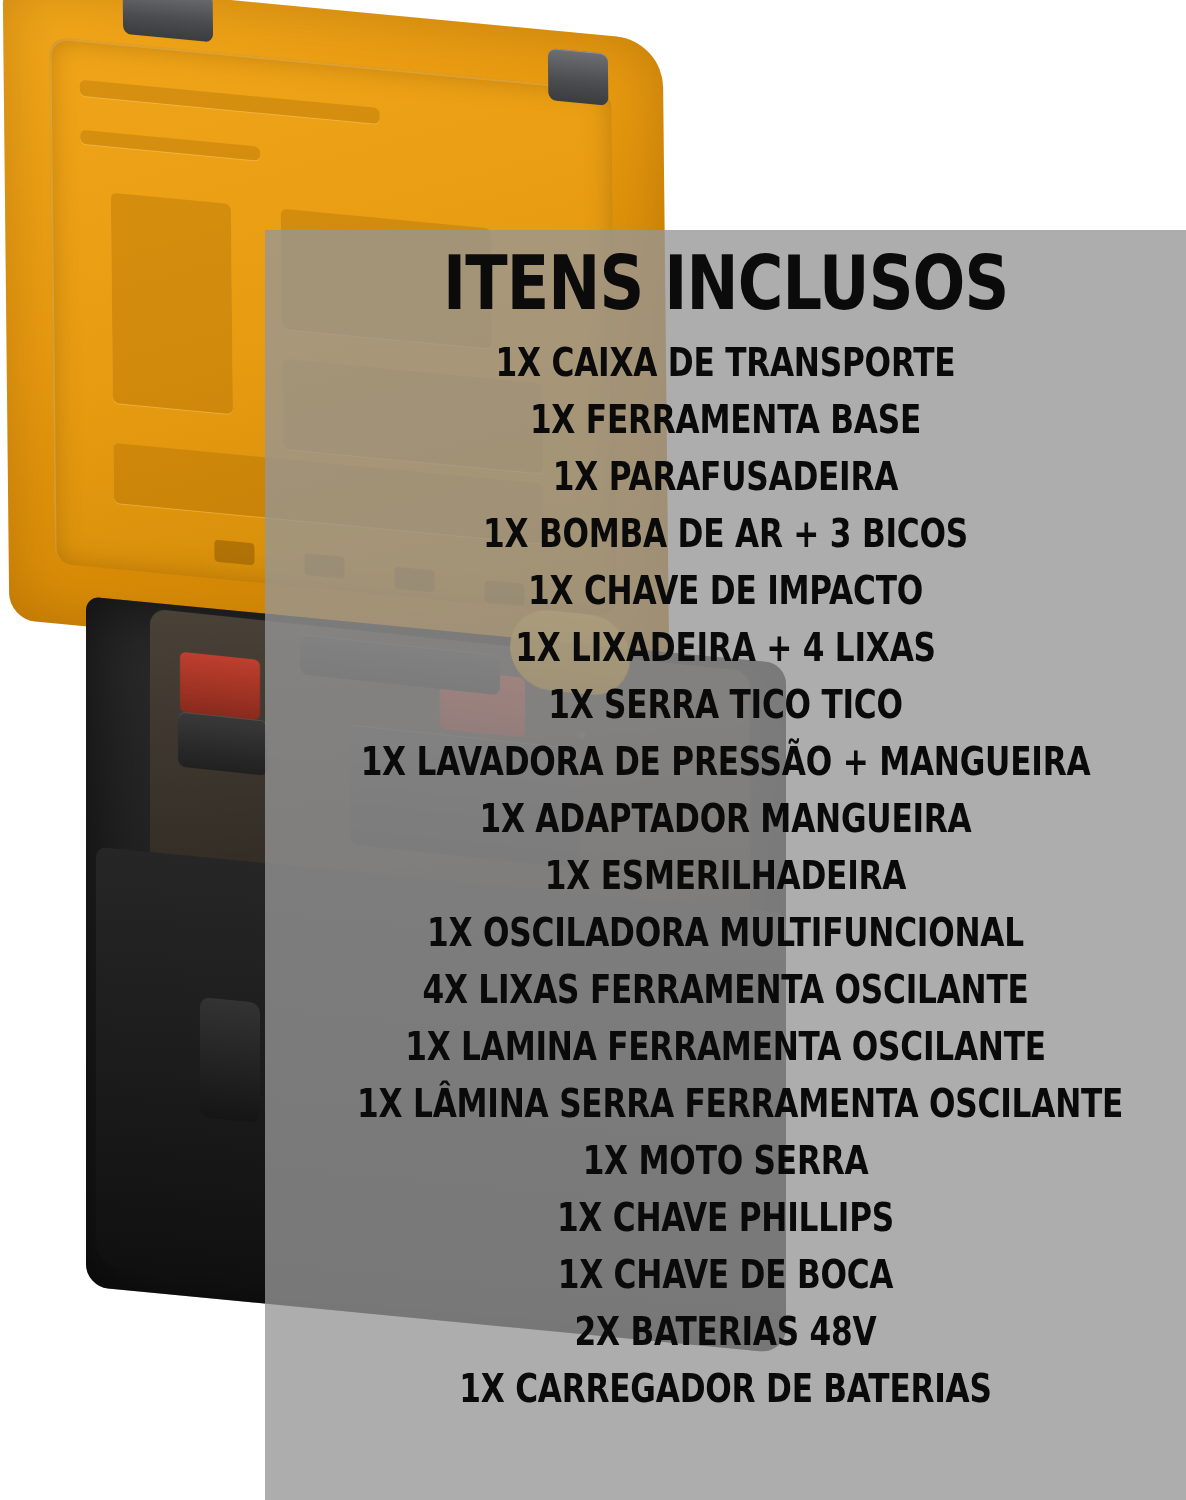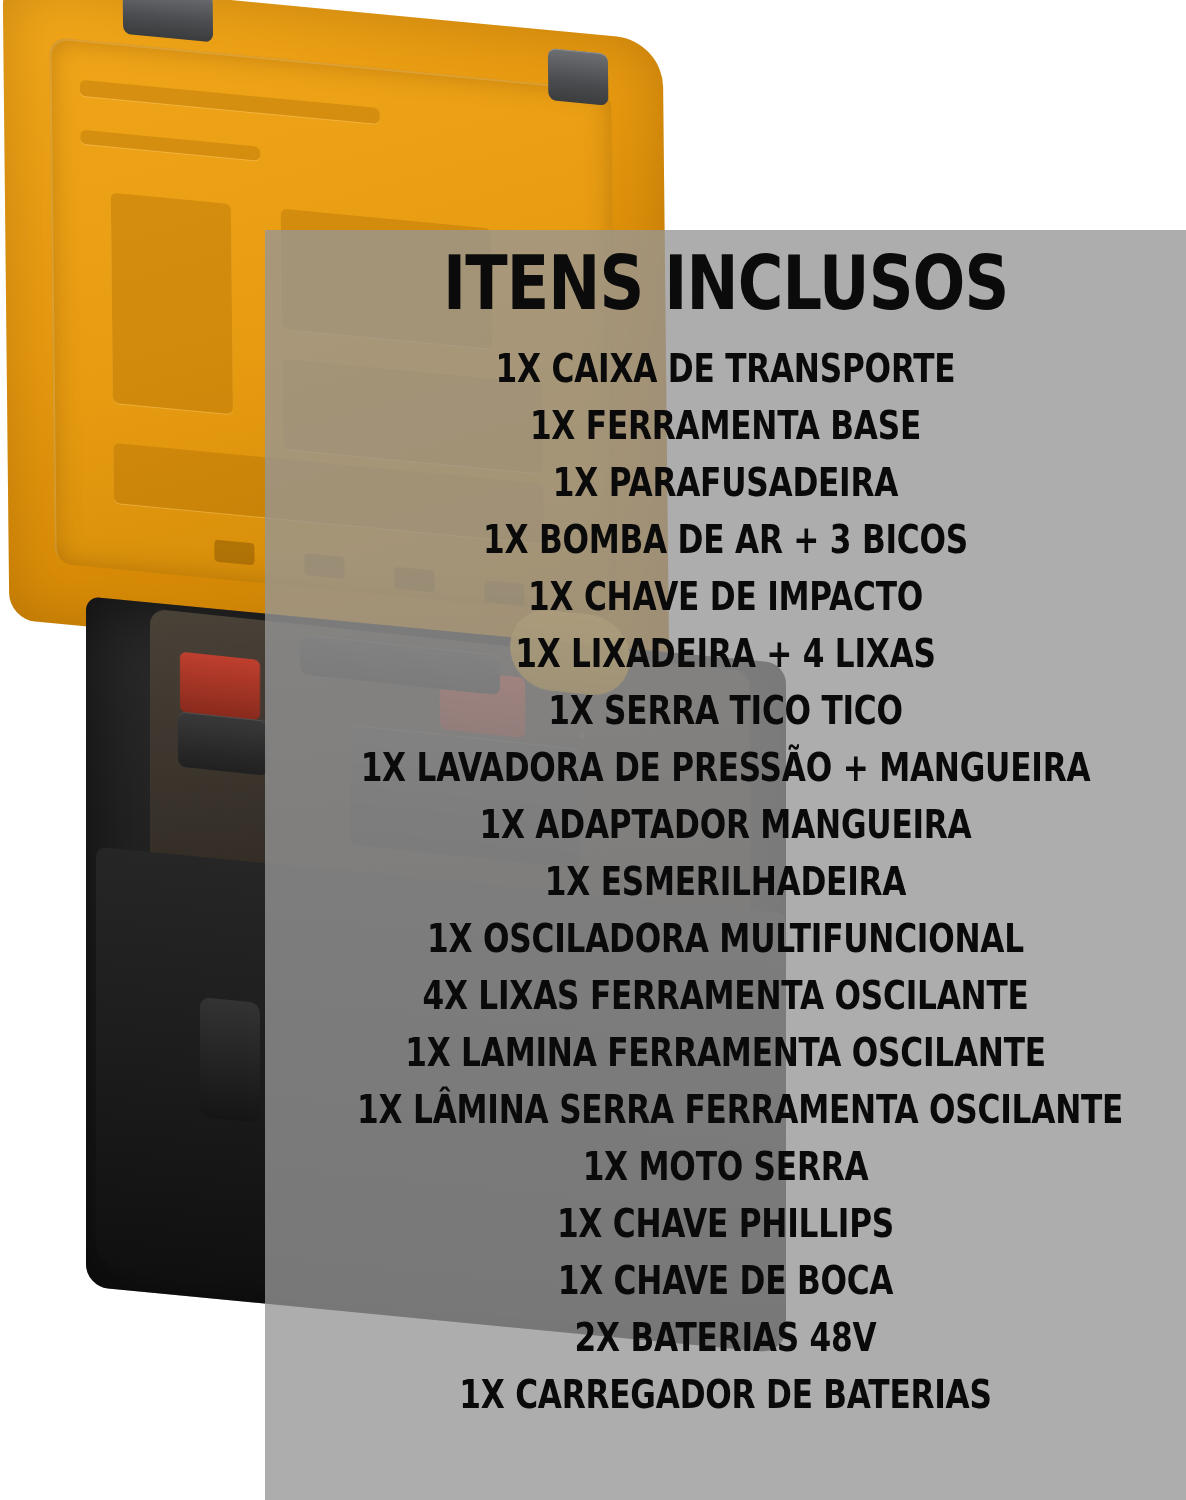--- a/index.html
+++ b/index.html
@@ -161,21 +161,21 @@
     letter-spacing: -1px;
     color: #0b0b0b;
     transform: scaleX(0.84);
     transform-origin: center top;
     white-space: nowrap;
     margin-bottom: 10px;
   }
 
   .items {
     list-style: none;
-    margin: 10px;
+    margin: 4px;
     padding: 0;
     width: 100%;
     text-align: center;
   }
   .items li {
     font-family: "DejaVu Sans", sans-serif;
     font-weight: 700;
     font-size: 39px;
     line-height: 57px;
     letter-spacing: -0.3px;

